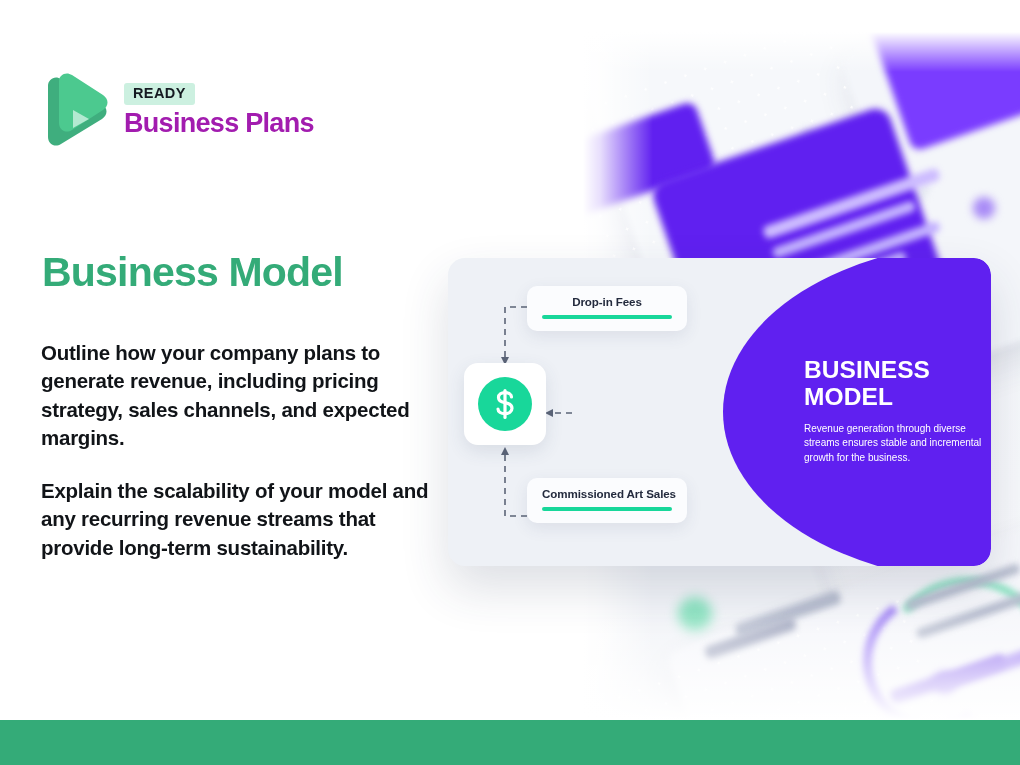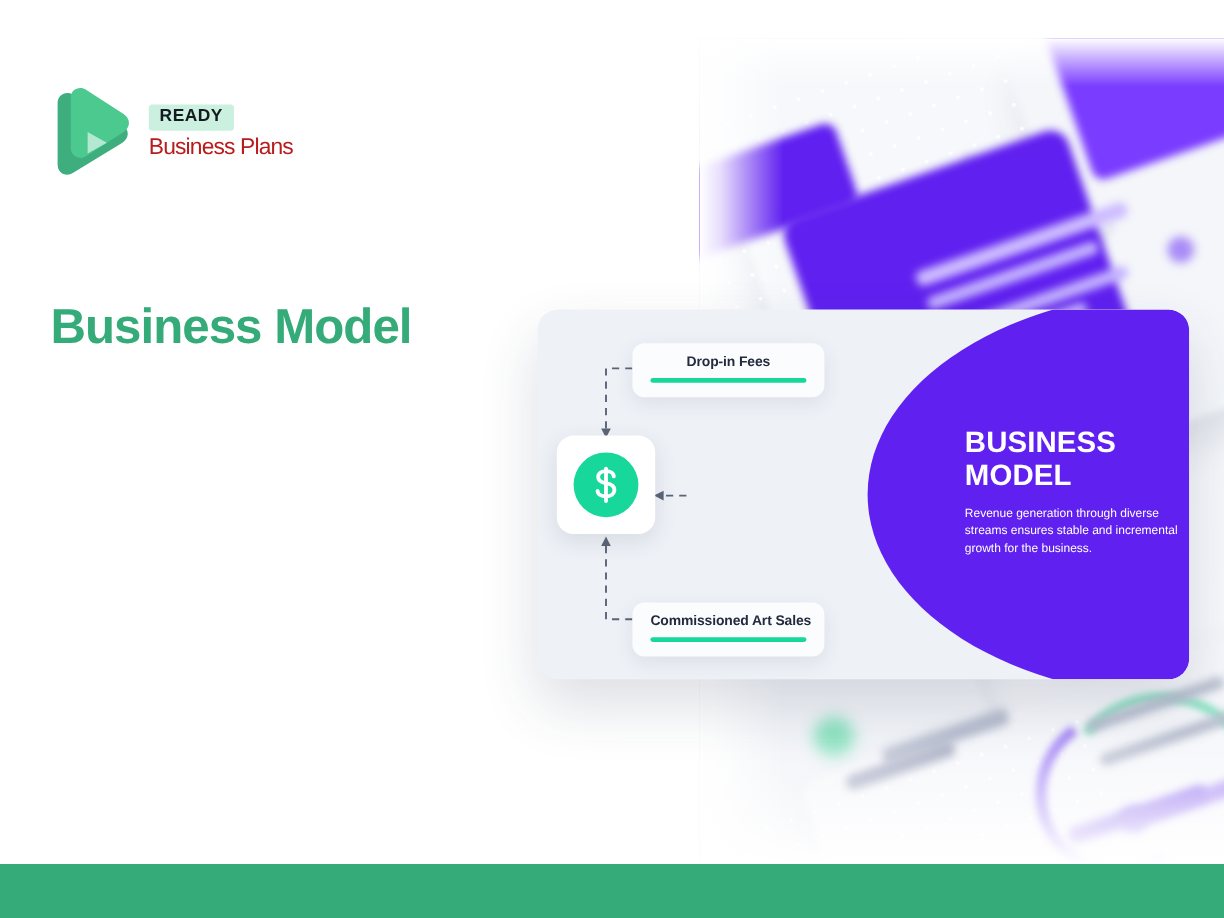--- a/index.html
+++ b/index.html
@@ -126,23 +126,23 @@
     background:#ccf0e0;
     color:#151a21;
     font-size:14.5px;
     font-weight:700;
     letter-spacing:.4px;
     padding:3px 9px 4px;
     border-radius:3px;
     line-height:1;
   }
   .brand-name {
-    font-size:19px;
-    font-weight:400;
-    color:#b91c1c;
+    font-size:27px;
+    font-weight:700;
+    color:#a21caf;
     letter-spacing:-0.7px;
     line-height:1.05;
   }
 
   
   .page-title {
     position:absolute; left:42px; top:218px;
     font-size:41px; font-weight:700;
     color:#34ab78;
     letter-spacing:-0.8px;
@@ -237,21 +237,21 @@
     letter-spacing:-0.1px;
   }
   .leaf-bar {
     margin-top:7px;
     height:4px;
     border-radius:3px;
     background:#18d79a;
   }
   .leaf-1 { left:79px;  top:28px;  width:160px; }
   .leaf-2 { left:124px; top:133px; width:162px; }
-  .leaf-3 { left:79px;  top:244px; width:160px; }
+  .leaf-3 { left:79px;  top:220px; width:160px; }
 
   .connectors {
     position:absolute; left:0; top:0; width:330px; height:308px;
     pointer-events:none;
   }
 
   
   .footer-bar {
     position:absolute;
     left:0; bottom:0;
@@ -313,20 +313,24 @@
       </svg>
     </span>
     <span class="logo-text">
       <span class="ready-badge">READY</span>
       <span class="brand-name">Business Plans</span>
     </span>
   </div>
 
   <h1 class="page-title">Business Model</h1>
 
+  <div class="body-copy">
+    <p>Outline how your company plans to generate revenue, including pricing strategy, sales channels, and expected margins.</p>
+    <p>Explain the scalability of your model and any recurring revenue streams that provide long-term sustainability.</p>
+  </div>
 
   <div class="content-card">
 
     <div class="diagram">
 
       <svg class="connectors" viewBox="0 0 330 308">
         <g fill="none" stroke="#5b6477" stroke-width="1.6" stroke-dasharray="6 5">
 
           <path d="M79 49 L57 49 L57 100"></path>
 

